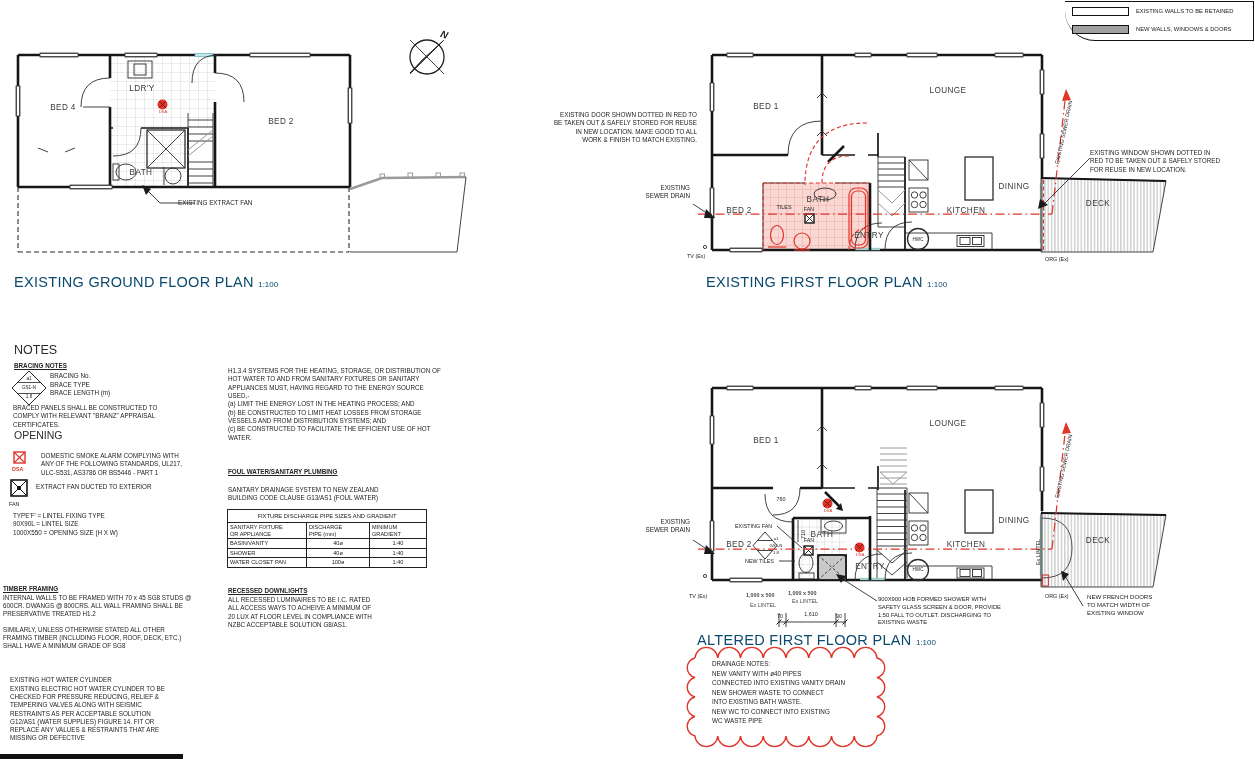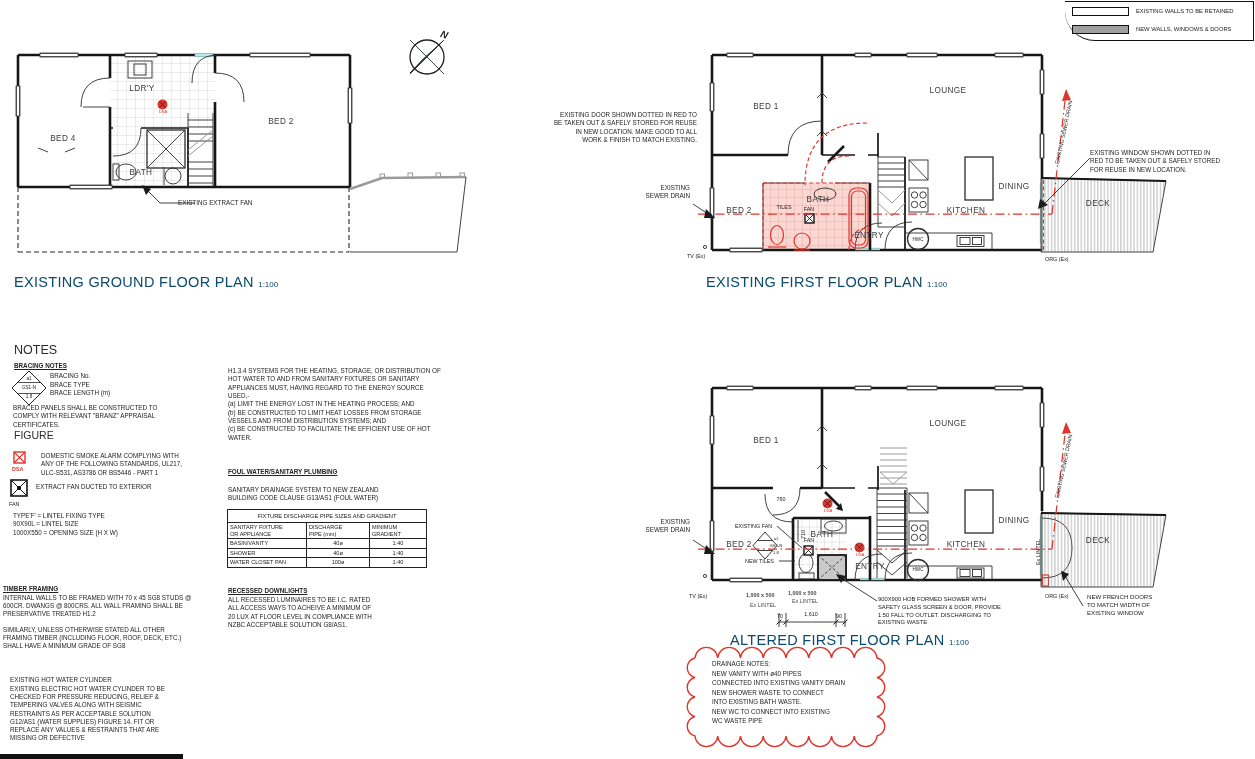--- a/index.html
+++ b/index.html
@@ -425,26 +425,26 @@
   </svg>
 
   <div class="lbl title" style="left:14px;top:278px">
     <span>EXISTING GROUND FLOOR PLAN</span>
     <span class="scale">1:100</span>
   </div>
   <div class="lbl title" style="left:706px;top:278px">
     <span>EXISTING FIRST FLOOR PLAN</span>
     <span class="scale">1:100</span>
   </div>
-  <div class="lbl title" style="left:730px;top:636px">
+  <div class="lbl title" style="left:697px;top:636px">
     <span>ALTERED FIRST FLOOR PLAN</span>
     <span class="scale">1:100</span>
   </div>
 
-  <span class="lbl room c" style="left:63px;top:139px">BED 4</span>
+  <span class="lbl room c" style="left:63px;top:108px">BED 4</span>
   <span class="lbl room c" style="left:281px;top:122px">BED 2</span>
   <span class="lbl room c" style="left:142px;top:89px">LDR'Y</span>
   <span class="lbl room c" style="left:141px;top:173px">BATH</span>
   <span class="lbl s4 red c" style="left:163px;top:112px">DSA</span>
   <span class="lbl" style="left:178px;top:199px">EXISTING EXTRACT FAN</span>
   <span class="lbl b rot" style="left:442px;top:30px;font-size:10px;font-style:italic;transform:rotate(18deg)">N</span>
 
   <span class="lbl room c" style="left:766px;top:107px">BED 1</span>
   <span class="lbl room c" style="left:739px;top:211px">BED 2</span>
   <span class="lbl room c" style="left:948px;top:91px">LOUNGE</span>
@@ -526,21 +526,21 @@
   <span class="lbl s45 c" style="left:29px;top:379px">a1</span>
   <span class="lbl s45 c" style="left:29px;top:388px">GS1-N</span>
   <span class="lbl s45 c" style="left:29px;top:397px">1.8</span>
   <div class="lbl" style="left:50px;top:372px;line-height:8.6px">BRACING No.
 BRACE TYPE
 BRACE LENGTH (m)</div>
   <div class="lbl" style="left:13px;top:404px">BRACED PANELS SHALL BE CONSTRUCTED TO
 COMPLY WITH RELEVANT "BRANZ" APPRAISAL
 CERTIFICATES.</div>
 
-  <span class="lbl" style="left:14px;top:431px;font-size:10.5px;color:#2a2a2a">FIGURE</span>
+  <span class="lbl" style="left:14px;top:431px;font-size:10.5px;color:#2a2a2a">OPENING</span>
   <svg style="left:12px;top:450px" width="16" height="16" viewBox="0 0 16 16">
     <rect x="2" y="2" width="11" height="11" fill="none" stroke="#e0352b" stroke-width="1.4"></rect>
     <path d="M2,2 L13,13 M13,2 L2,13" stroke="#e0352b" stroke-width="1.1"></path>
   </svg>
   <span class="lbl s5 red b" style="left:12px;top:465px">DSA</span>
   <div class="lbl" style="left:41px;top:452px;line-height:8.4px">DOMESTIC SMOKE ALARM COMPLYING WITH
 ANY OF THE FOLLOWING STANDARDS, UL217,
 ULC-S531, AS3786 OR BS5446 - PART 1</div>
 
   <svg style="left:8px;top:478px" width="22" height="22" viewBox="0 0 22 22">

